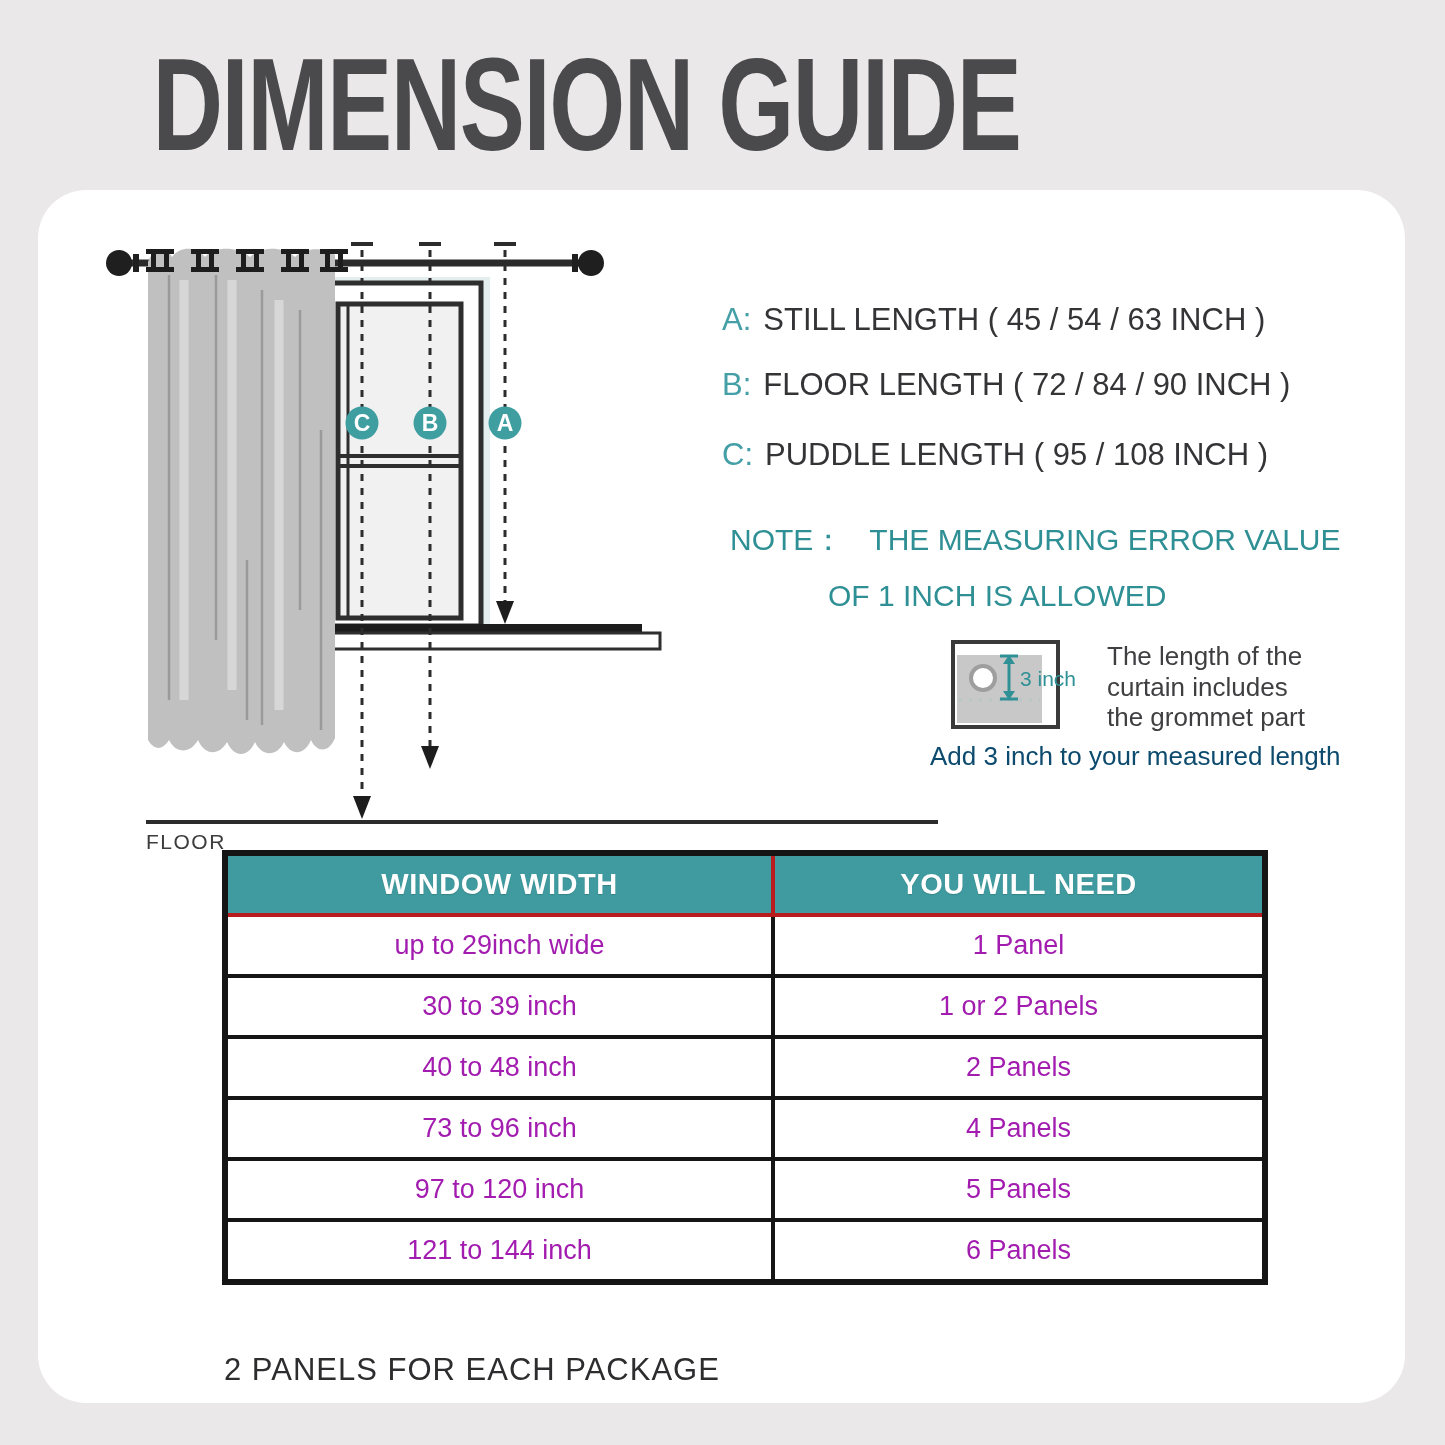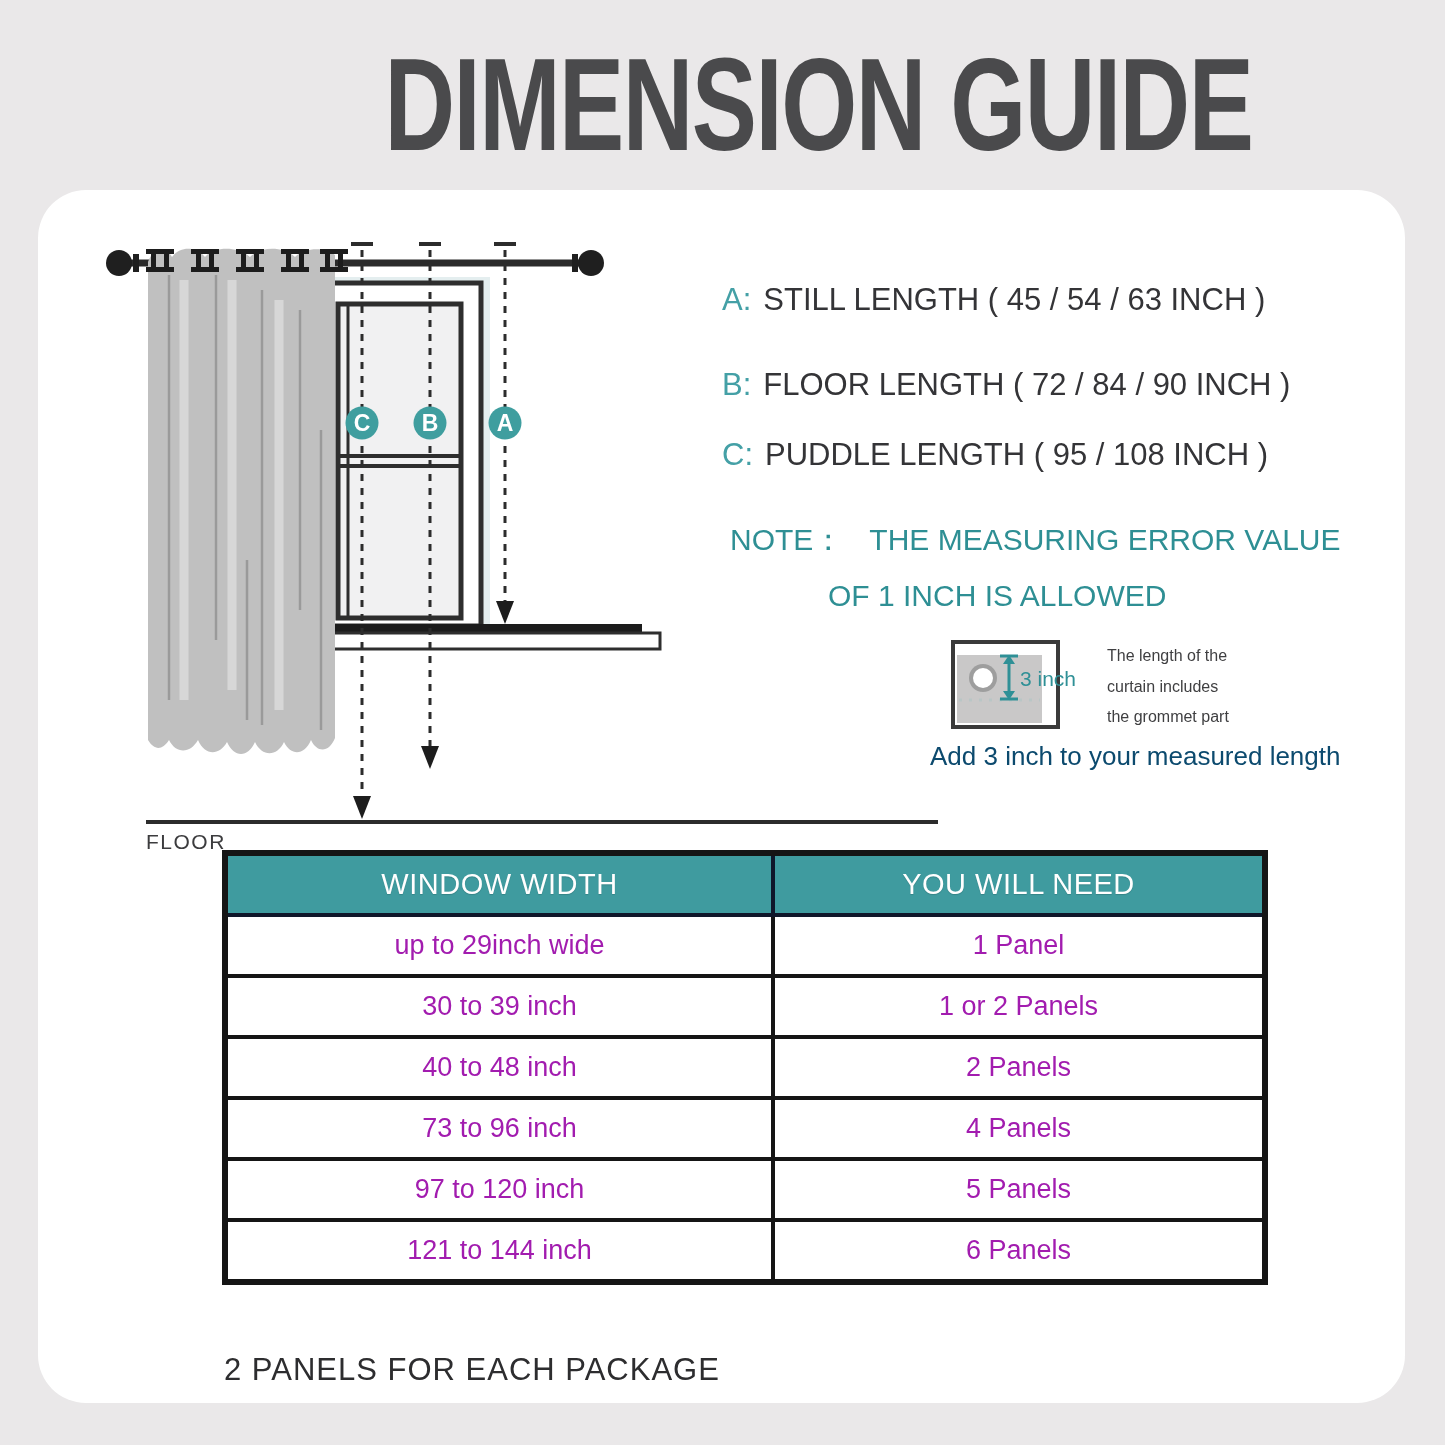--- a/index.html
+++ b/index.html
@@ -7,43 +7,43 @@
     width:1445px;height:1445px;position:relative;overflow:hidden;
     background:#eae8e9;
     font-family:"Liberation Sans",sans-serif;
     color:#39393b;
   }
   .abs{position:absolute;}
   .card{
     left:38px;top:190px;width:1367px;height:1213px;
     background:#ffffff;border-radius:48px;
   }
-  .title-wrap{left:0;top:38px;width:1405px;text-align:right;}
+  .title-wrap{left:0;top:38px;width:1405px;text-align:left;}
   .title{
     display:inline-block;font-size:132px;font-weight:bold;line-height:133px;
     color:#4a4a4c;letter-spacing:-2px;white-space:nowrap;
     transform:scaleX(0.74);transform-origin:center;
   }
   .legend-line{white-space:nowrap;font-size:31px;line-height:34px;color:#343437;}
   .legend-line .abc{color:#44a0a6;margin-right:12px;}
   .note{white-space:nowrap;font-size:30px;line-height:32px;color:#2e8f94;}
   .note .note-label{margin-right:26px;}
-  .grommet-desc{font-size:16px;line-height:30.5px;color:#3f3f41;white-space:nowrap;}
+  .grommet-desc{font-size:26px;line-height:30.5px;color:#3f3f41;white-space:nowrap;}
   .measure-label{font-size:21px;color:#2f9096;white-space:nowrap;}
   .tip{font-size:26px;color:#0c4a6e;white-space:nowrap;}
   .floor-label{font-size:21px;letter-spacing:1.5px;color:#3c3c3e;}
   table.size-table{
     position:absolute;left:222px;top:850px;width:1040px;
     border-collapse:collapse;table-layout:fixed;
     border:6px solid #151515;background:#fff;
   }
   table.size-table th{
     height:55px;background:#3f9b9f;color:#ffffff;
-    font-size:29px;font-weight:normal;letter-spacing:0.5px;
-    border:4px solid #0f172a;text-align:center;vertical-align:middle;
+    font-size:29px;font-weight:bold;letter-spacing:0.5px;
+    border:4px solid #b91c1c;text-align:center;vertical-align:middle;
     text-shadow:0 1px 1px rgba(0,0,0,0.15);
   }
   table.size-table td{
     height:55px;font-size:27px;color:#a21caf;
     border:4px solid #151515;text-align:center;vertical-align:middle;
     background:#fff;
   }
   .footnote{font-size:31px;font-weight:normal;letter-spacing:1px;color:#2d2d2f;white-space:nowrap;}
   svg text{font-family:"Liberation Sans",sans-serif;}
 </style>
@@ -175,21 +175,21 @@
     <g stroke="#2f9096" stroke-width="3">
       <line x1="1009" y1="658" x2="1009" y2="697"></line>
       <line x1="1000" y1="656" x2="1018" y2="656"></line>
       <line x1="1000" y1="699" x2="1018" y2="699"></line>
     </g>
     <polygon points="1003,664 1015,664 1009,655" fill="#2f9096"></polygon>
     <polygon points="1003,691 1015,691 1009,700" fill="#2f9096"></polygon>
   </g>
 </svg>
 
-<div class="abs legend-line" style="left:722px;top:283px;">
+<div class="abs legend-line" style="left:722px;top:303px;">
   <span class="abc">A:</span><span>STILL LENGTH ( 45 / 54 / 63 INCH )</span>
 </div>
 <div class="abs legend-line" style="left:722px;top:368px;">
   <span class="abc">B:</span><span>FLOOR LENGTH ( 72 / 84 / 90 INCH )</span>
 </div>
 <div class="abs legend-line" style="left:722px;top:438px;">
   <span class="abc">C:</span><span>PUDDLE LENGTH ( 95 / 108 INCH )</span>
 </div>
 
 <div class="abs note" style="left:730px;top:524px;">

